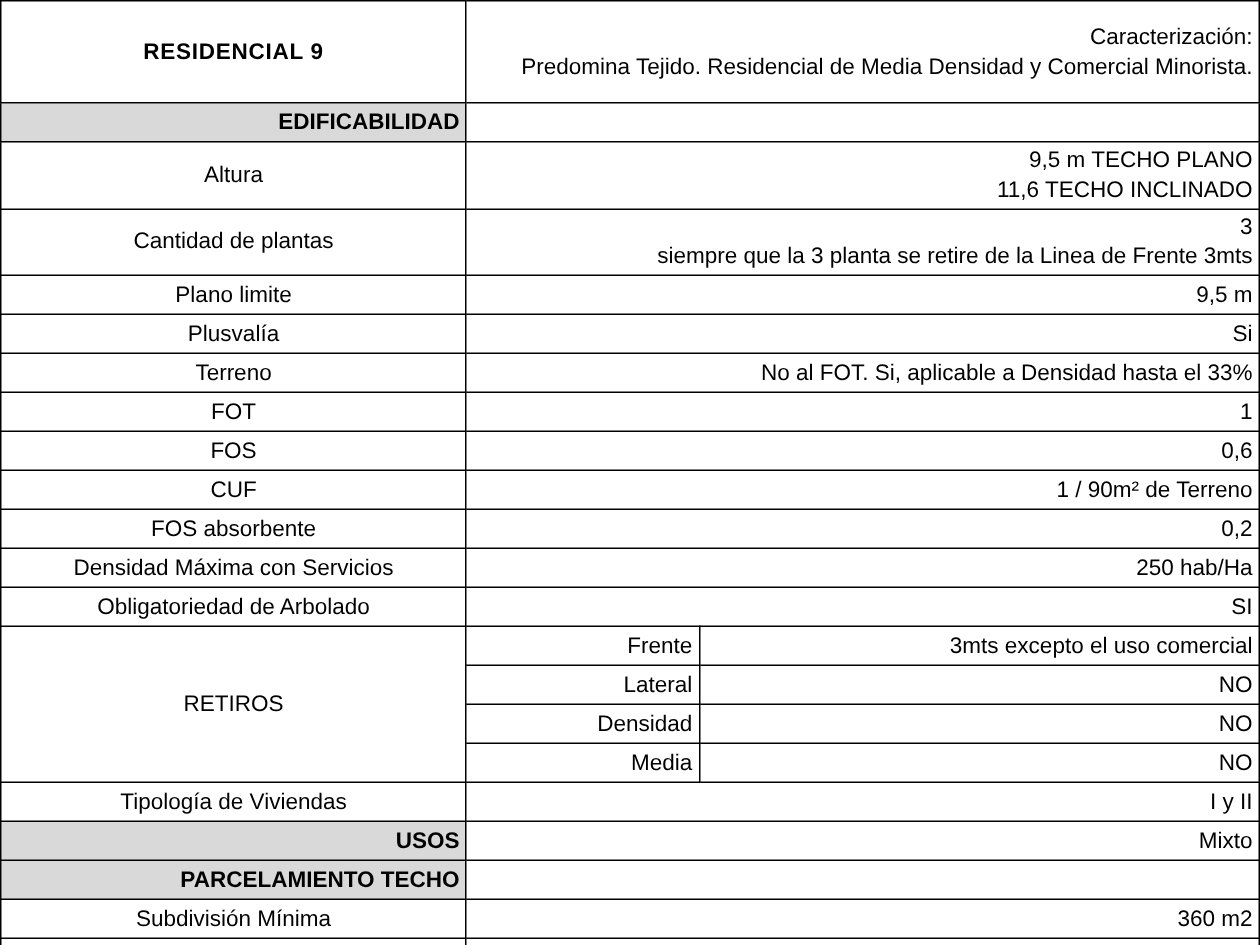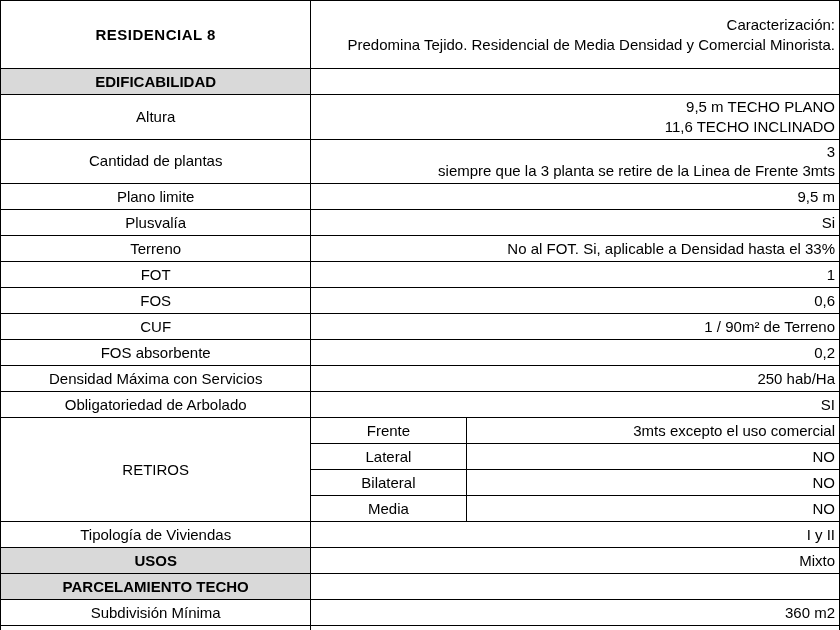--- a/index.html
+++ b/index.html
@@ -24,23 +24,23 @@
     table-layout: fixed;
   }
   table.zoning td {
     border: 1px solid #000000;
     padding: 2px 4px;
     font-size: 15px;
     line-height: 1.32;
     vertical-align: middle;
   }
   .c-label   { width: 310px; text-align: center; }
-  .c-sub     { width: 155px; text-align: center; padding-left: 10px; }
+  .c-sub     { width: 155px; text-align: right; padding-left: 10px; }
   .c-value   { text-align: right; }
-  .shade     { background: #d9d9d9; font-weight: bold; }
+  .shade     { background: #d9d9d9; font-weight: bold; text-align: right; }
   .title-cell {
     font-weight: bold;
     font-size: 16px;
     letter-spacing: 0.5px;
   }
   .row-h-head { height: 68px; }
   .row-h-2    { height: 42px; margin-top: 32px; }
   .row-h-1    { height: 26px; }
   .multiline  { white-space: pre-line; }
   .blank { background: #ffffff; }
@@ -51,21 +51,21 @@
 <div class="sheet">
   <table class="zoning">
     <colgroup>
       <col style="width:310px">
       <col style="width:155px">
       <col style="width:373px">
     </colgroup>
     <tbody>
 
       <tr class="row-h-head">
-        <td class="c-label title-cell">RESIDENCIAL  8</td>
+        <td class="c-label title-cell">RESIDENCIAL  9</td>
         <td class="c-value" colspan="2">
           <div>Caracterización:</div>
           <div>Predomina Tejido. Residencial de Media Densidad y Comercial Minorista.</div>
         </td>
       </tr>
 
       <tr class="row-h-1">
         <td class="c-label shade">EDIFICABILIDAD</td>
         <td class="c-value blank" colspan="2"></td>
       </tr>
@@ -130,21 +130,21 @@
       <tr class="row-h-1">
         <td class="c-label" rowspan="4">RETIROS</td>
         <td class="c-sub">Frente</td>
         <td class="c-value">3mts excepto el uso comercial</td>
       </tr>
       <tr class="row-h-1">
         <td class="c-sub">Lateral</td>
         <td class="c-value">NO</td>
       </tr>
       <tr class="row-h-1">
-        <td class="c-sub">Bilateral</td>
+        <td class="c-sub">Densidad</td>
         <td class="c-value">NO</td>
       </tr>
       <tr class="row-h-1">
         <td class="c-sub">Media</td>
         <td class="c-value">NO</td>
       </tr>
 
       <tr class="row-h-1">
         <td class="c-label">Tipología de Viviendas</td>
         <td class="c-value" colspan="2">I y II</td>

